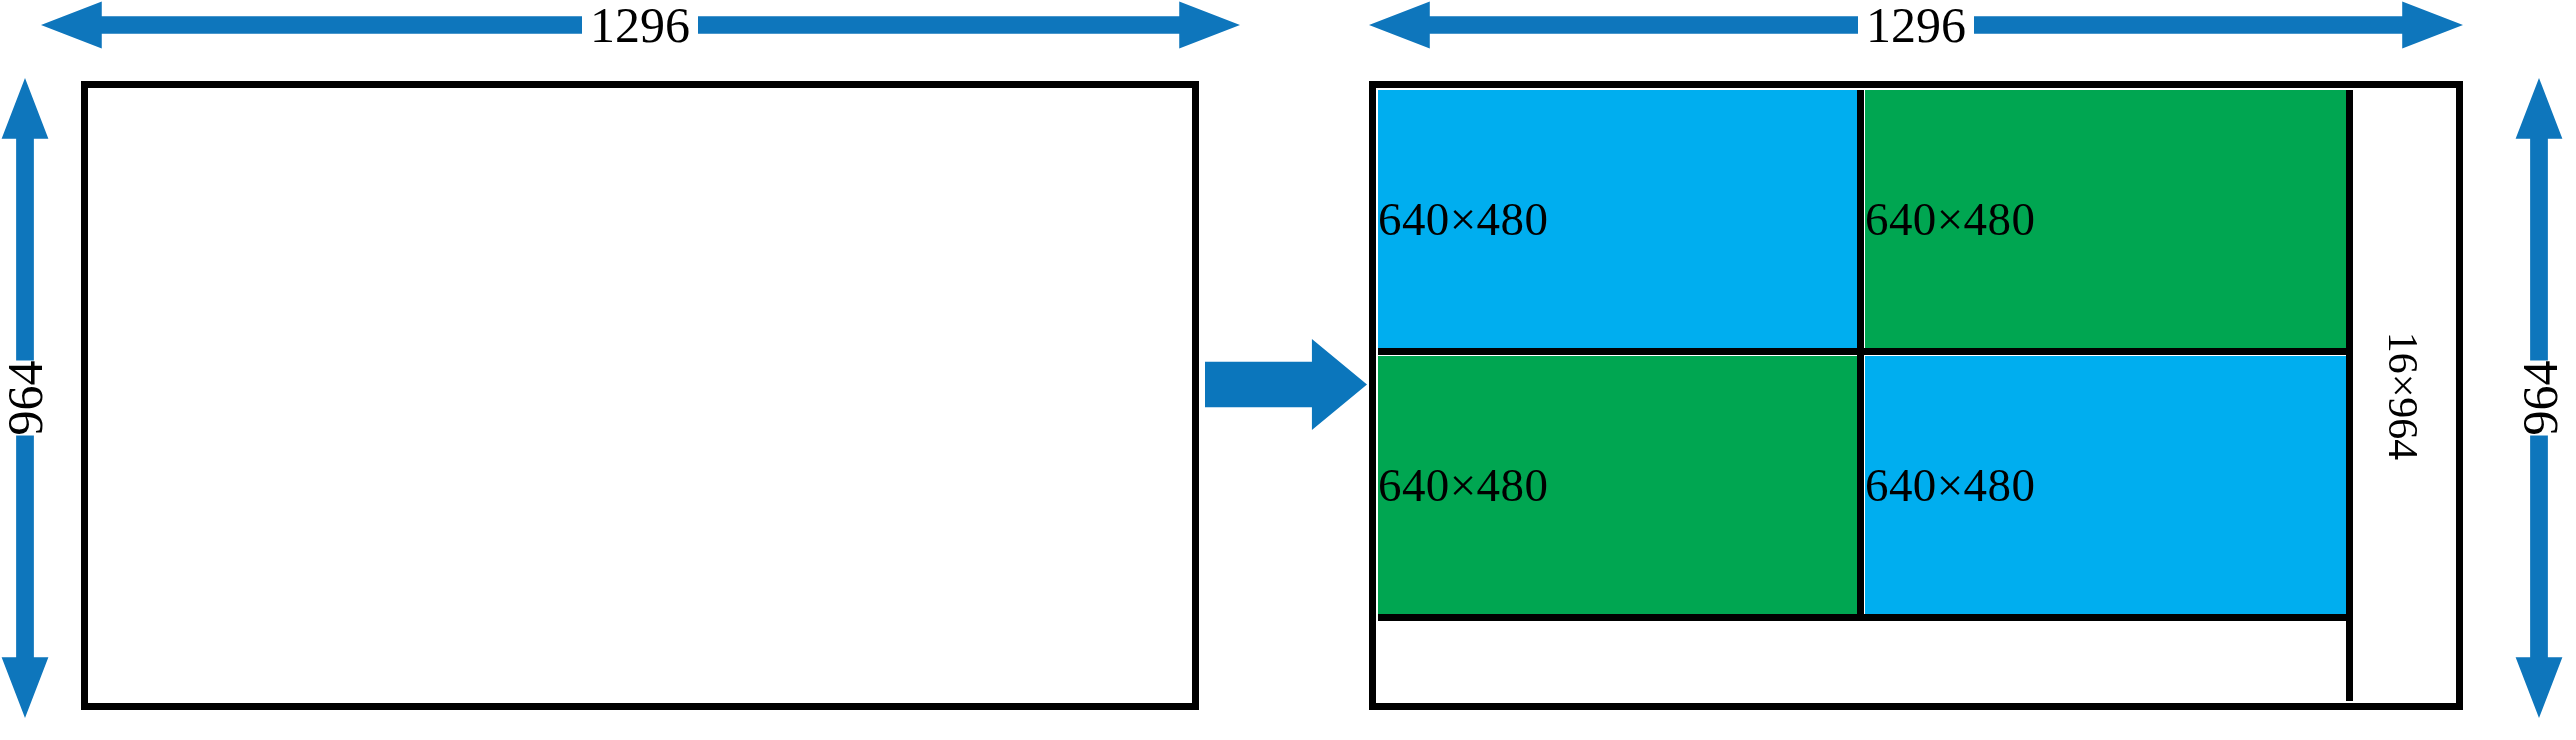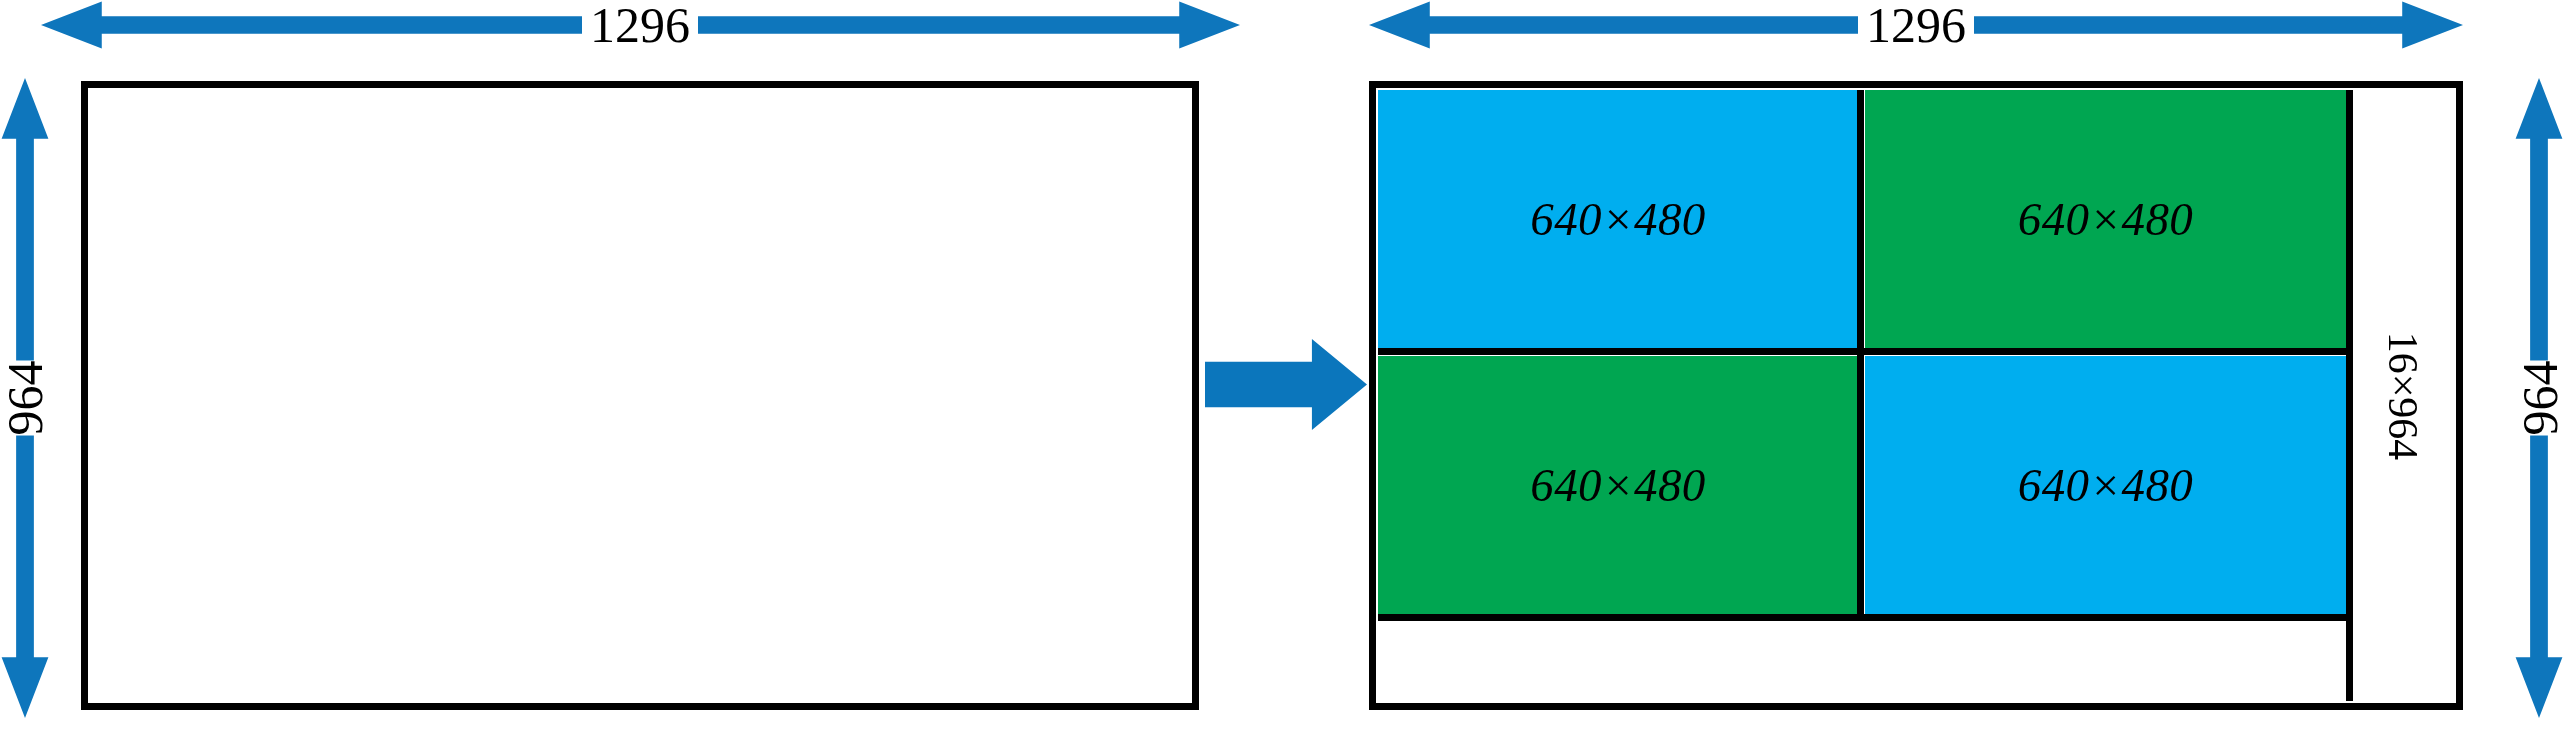--- a/index.html
+++ b/index.html
@@ -29,22 +29,20 @@
     background: #ffffff;
     box-sizing: border-box;
   }
 
   
   .tile {
     position: absolute;
     box-sizing: border-box;
     display: flex;
     align-items: center;
-    justify-content: center;
-    font-style: italic;
   }
   .tile-label {
     font-size: 47px;
     color: #000000;
     line-height: 1;
     letter-spacing: 0.4px;
     white-space: nowrap;
   }
 
   

